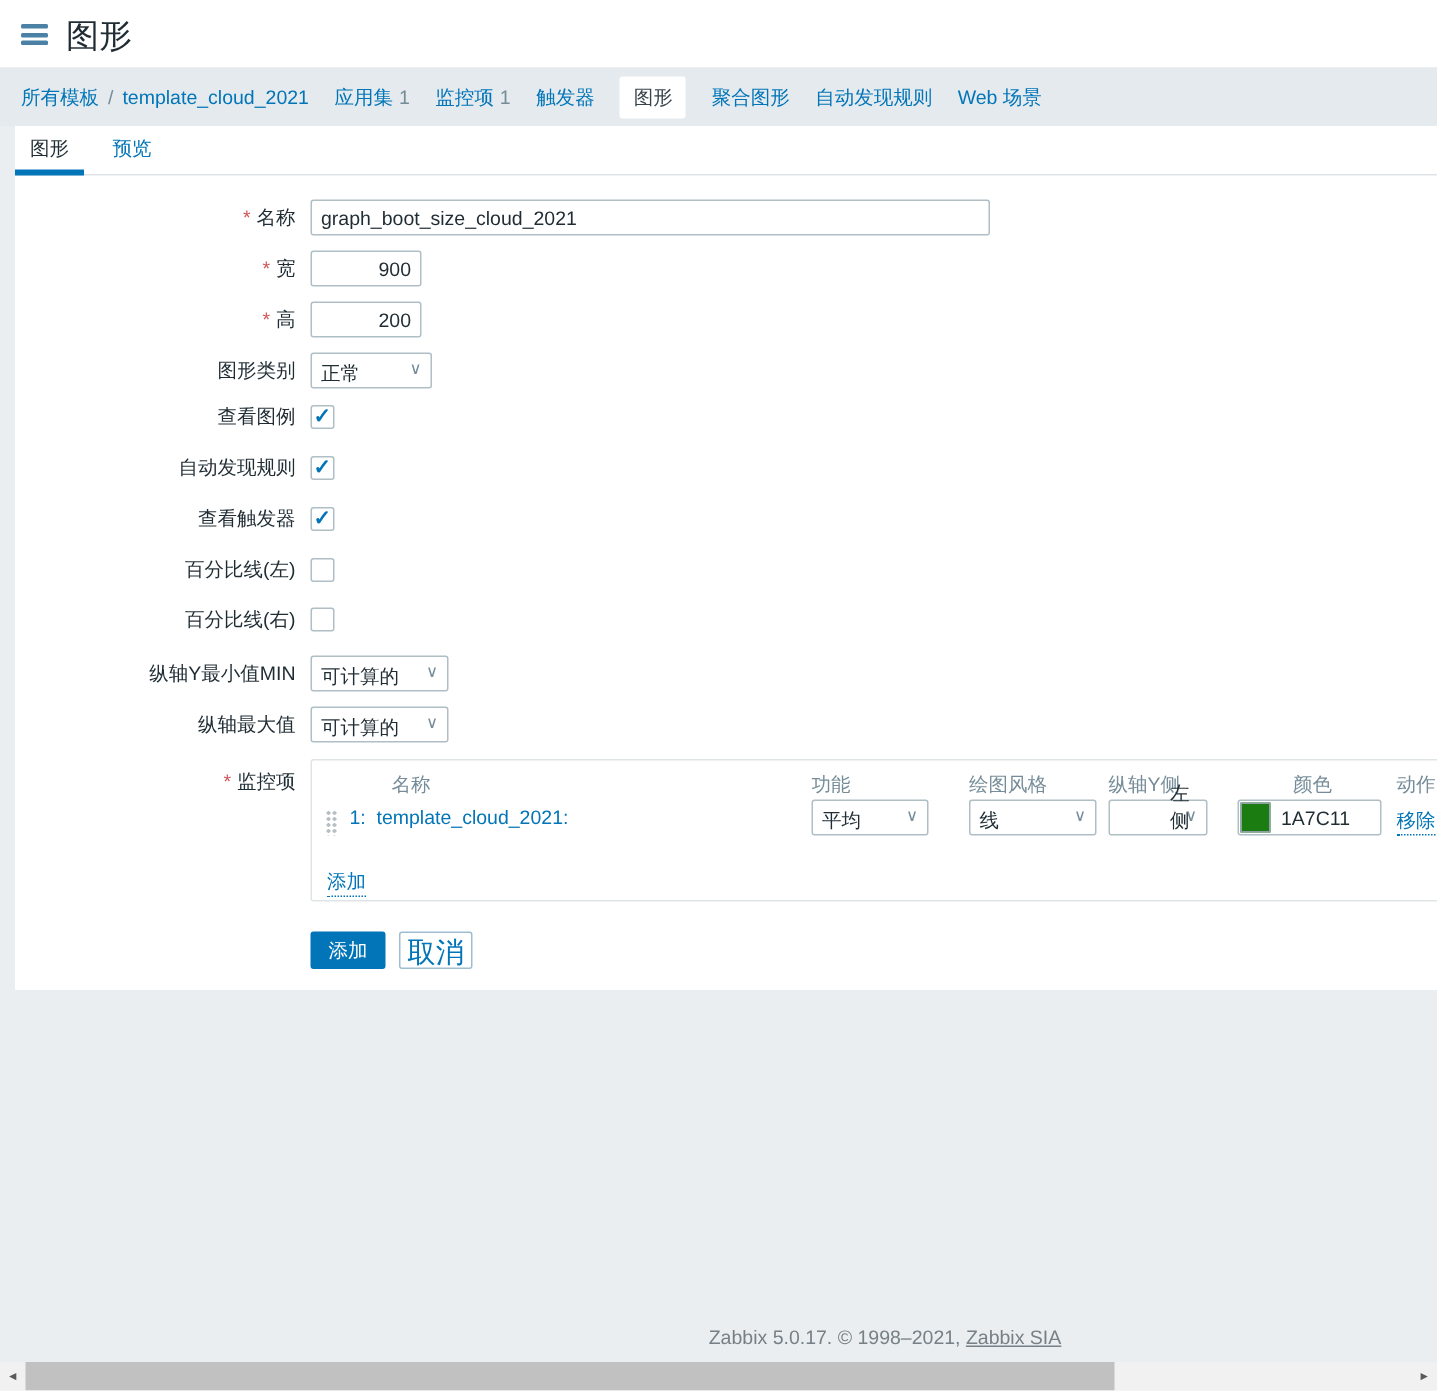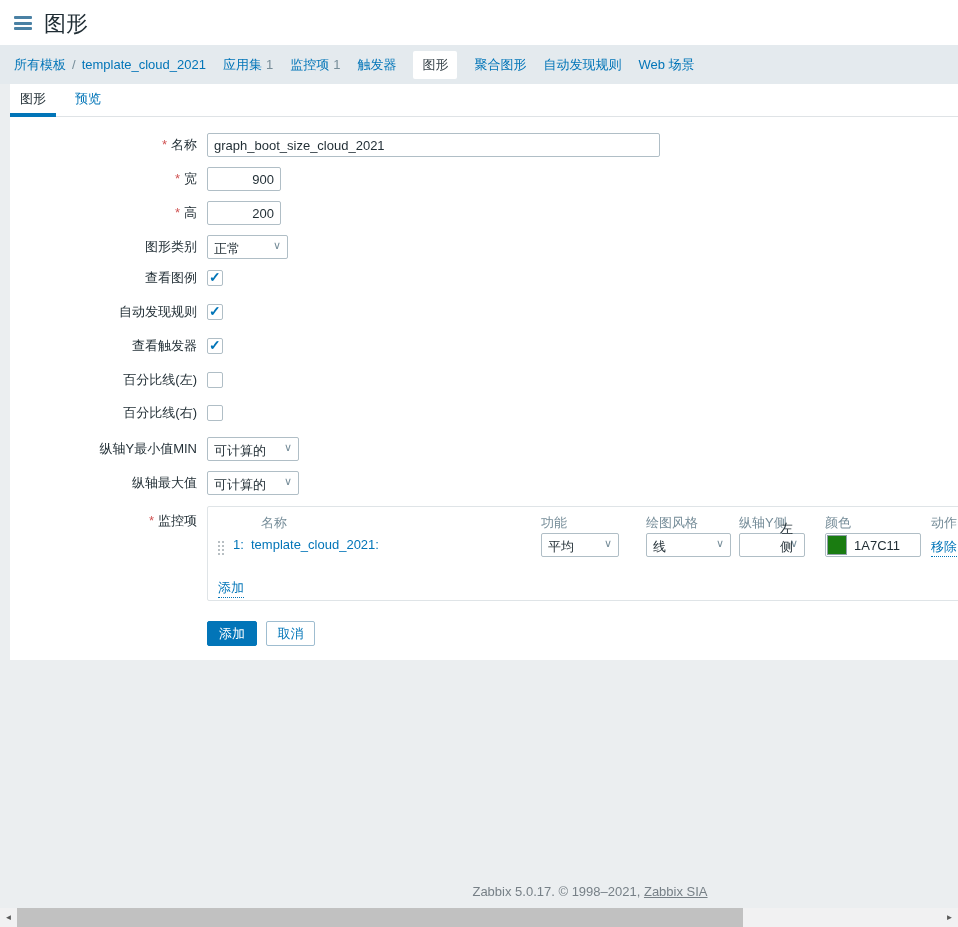--- a/index.html
+++ b/index.html
@@ -58,21 +58,21 @@
   .cell-select { position:absolute; top:26px; }
   .color-field { position:absolute; left:617px; top:26px; width:96px; height:24px; border:1px solid #b0bec6; border-radius:2px; background:#fff; display:flex; align-items:center; cursor:text; }
   .swatch { width:20px; height:20px; margin-left:1px; border:1px solid #8fa0a8; cursor:pointer; }
   .color-text { margin-left:7px; color:#1f2c33; }
   .action-link, .add-link { color:#0275b8; border-bottom:1px dotted #0275b8; cursor:pointer; }
   .action-link { position:absolute; left:723px; top:31px;font-family:Liberation Serif, serif; }
   .add-link { position:absolute; left:10px; top:72px; }
 
   
   .btn-primary { position:absolute; left:197px; top:537px; width:50px; height:25px; background:#0275b8; color:#fff; border:1px solid #0275b8; border-radius:2px; font-family:"Liberation Sans", sans-serif; font-size:13px; cursor:pointer; }
-  .btn-alt { position:absolute; left:256px; top:537px; width:49px; height:25px; background:#fff; color:#0275b8; border:1px solid #9fbdd0; border-radius:2px; font-family:"Liberation Sans", sans-serif; font-size:13px; cursor:pointer; }
+  .btn-alt { position:absolute; left:256px; top:537px; width:49px; height:25px; background:#fff; color:#0275b8; border:1px solid #9fbdd0; border-radius:2px; font-family:"Liberation Sans", sans-serif; font-size:19px; cursor:pointer; }
 
   
   .footer { position:absolute; left:0; top:884px; width:1180px; text-align:center; color:#778087; }
   .footer a { color:#778087; text-decoration:underline; cursor:pointer; }
 
   
   .hscroll { position:absolute; left:0; top:908px; width:958px; height:19px; background:#f1f1f2; }
   .hs-arrow { position:absolute; top:0; width:17px; height:19px; display:flex; align-items:center; justify-content:center; color:#5a5a5a; font-size:8px; cursor:pointer; }
   .hs-arrow.left { left:0; }
   .hs-arrow.right { right:0; }
@@ -200,21 +200,21 @@
 
     <div class="frow" style="top:425px;">
       <div class="flabel top"><span class="req">*</span><span>监控项</span></div>
     </div>
 
     <div class="items-box">
       <div class="ihead" style="left:53px;">名称</div>
       <div class="ihead" style="left:333px;">功能</div>
       <div class="ihead" style="left:438px;">绘图风格</div>
       <div class="ihead" style="left:531px;">纵轴Y侧</div>
-      <div class="ihead" style="left:617px;">颜色</div>
+      <div class="ihead" style="left:654px;">颜色</div>
       <div class="ihead" style="left:723px;">动作</div>
 
       <div>
         <div class="drag-handle"></div>
         <div class="row-num">1:</div>
         <a class="item-link">
           <span>template_cloud_2021:</span><br>
         </a>
         <div class="select cell-select" style="left:333px; width:78px;">
             <span>平均</span>

